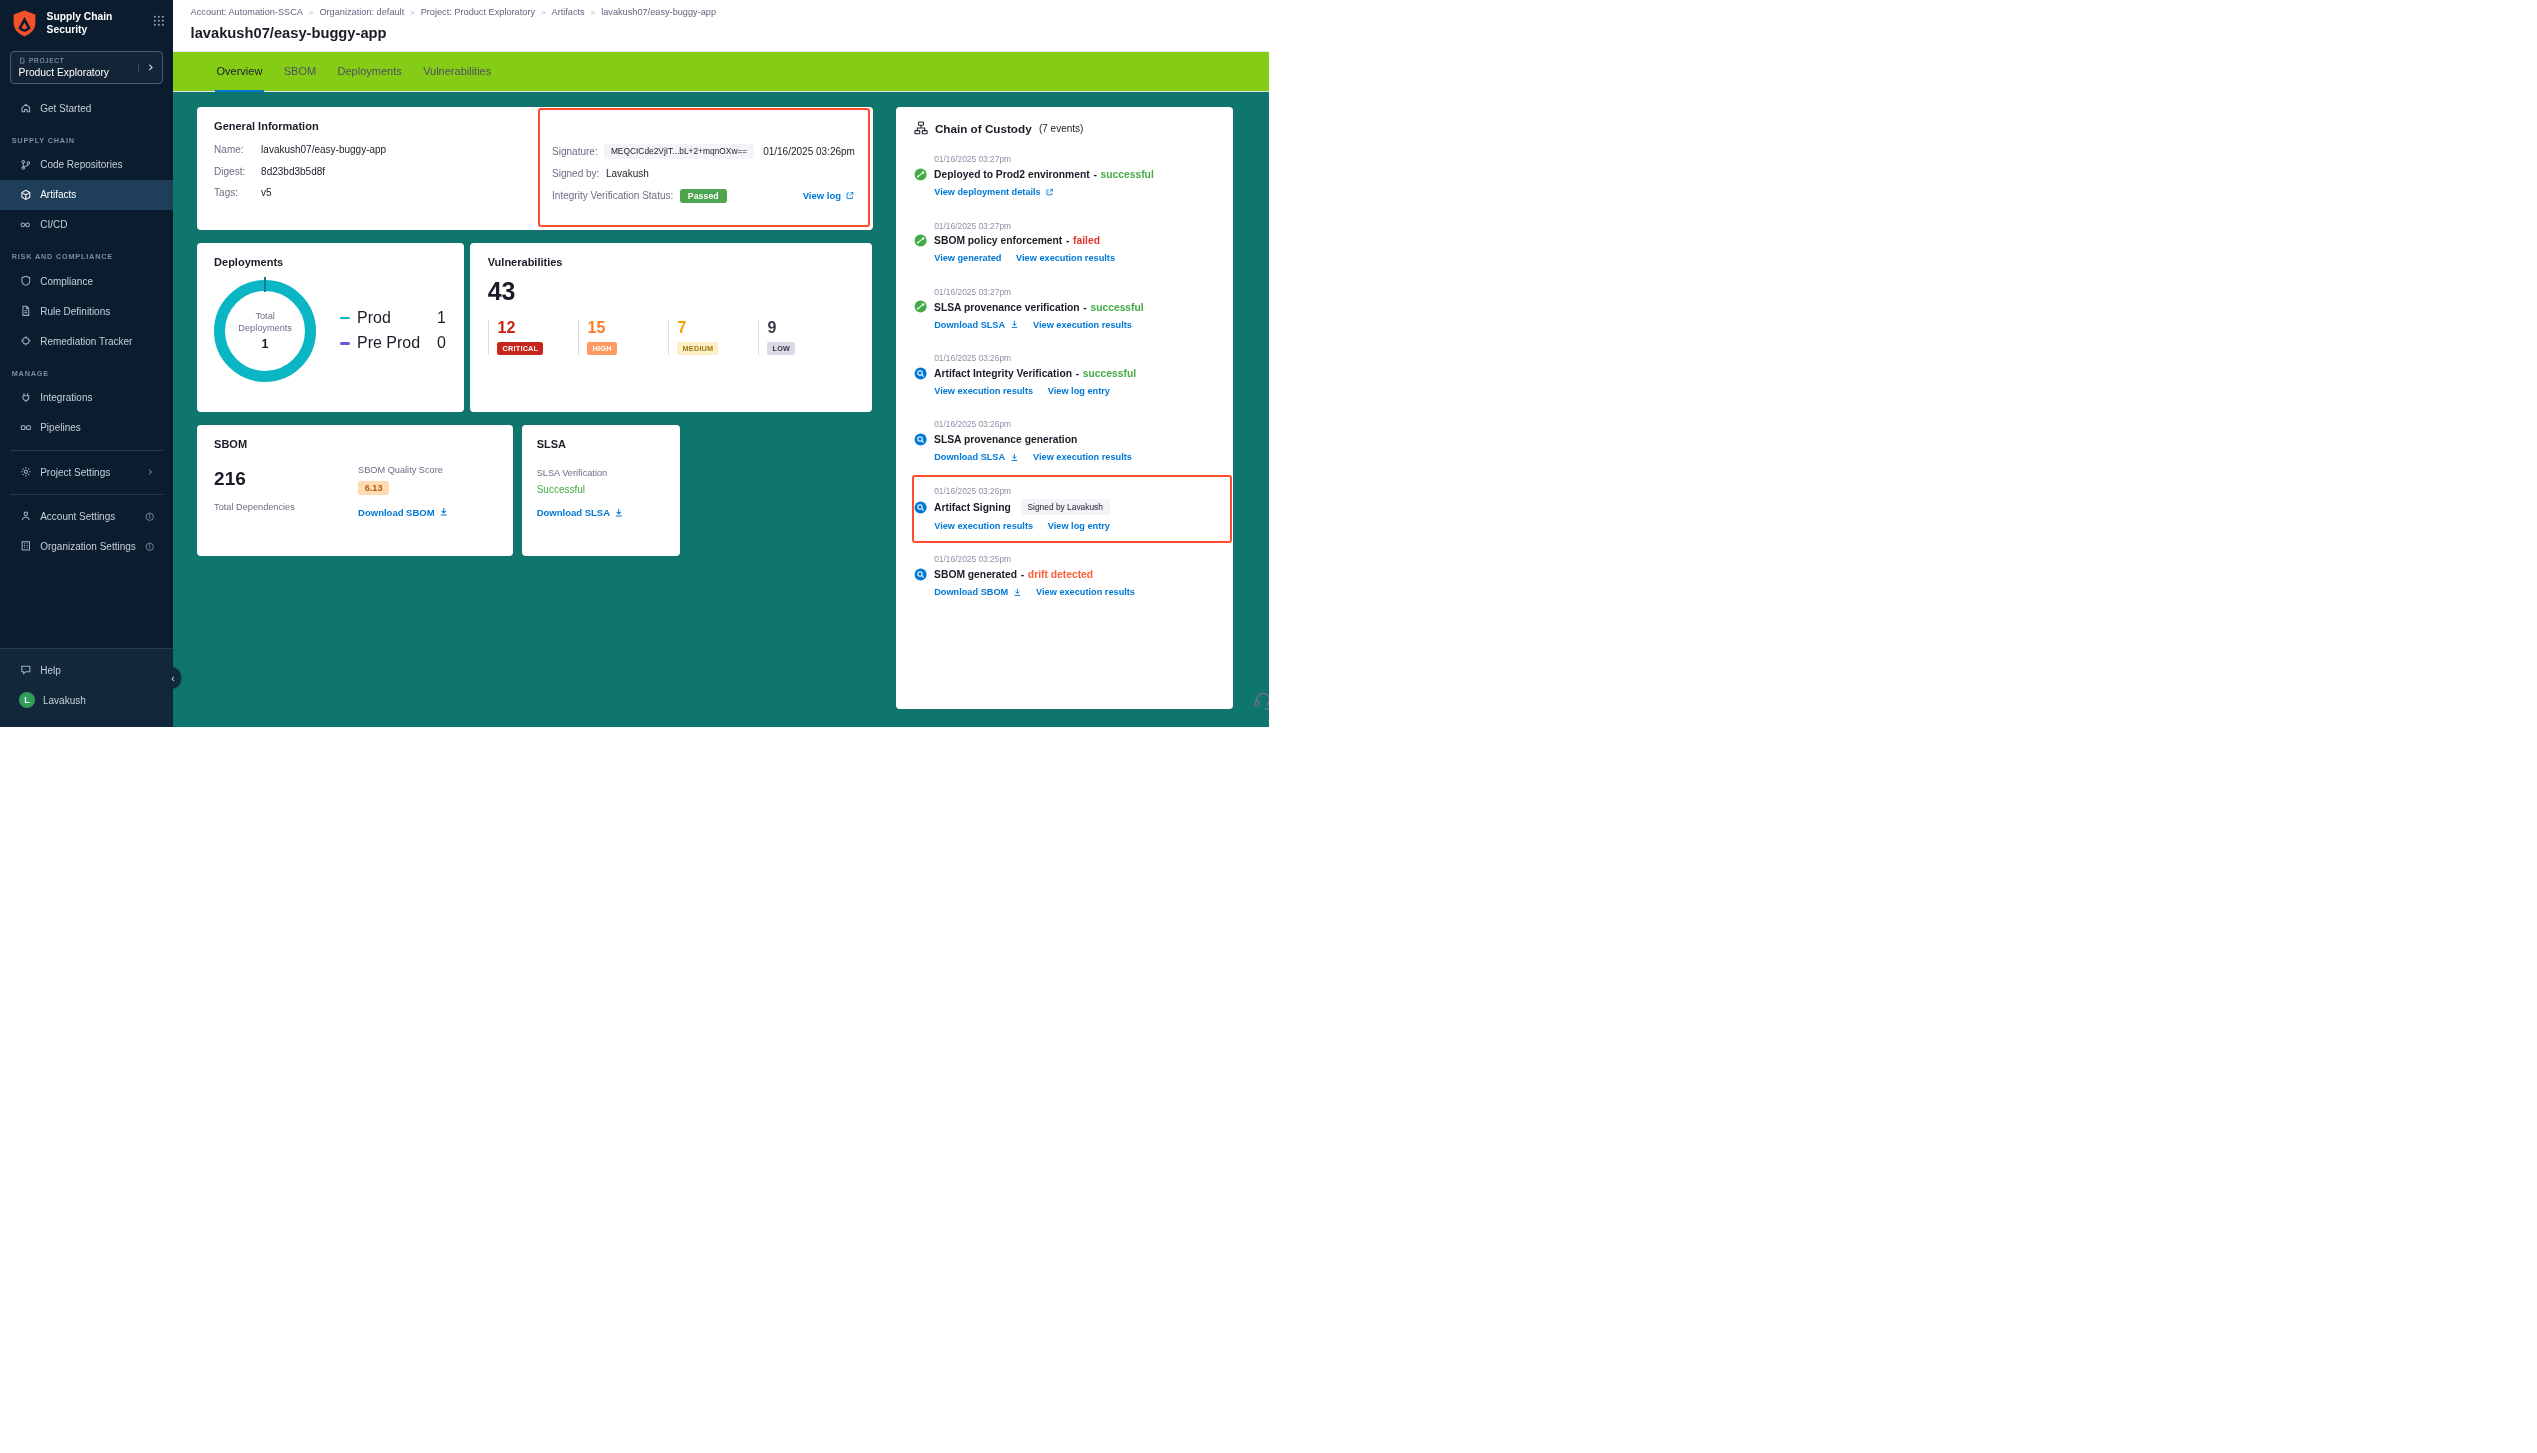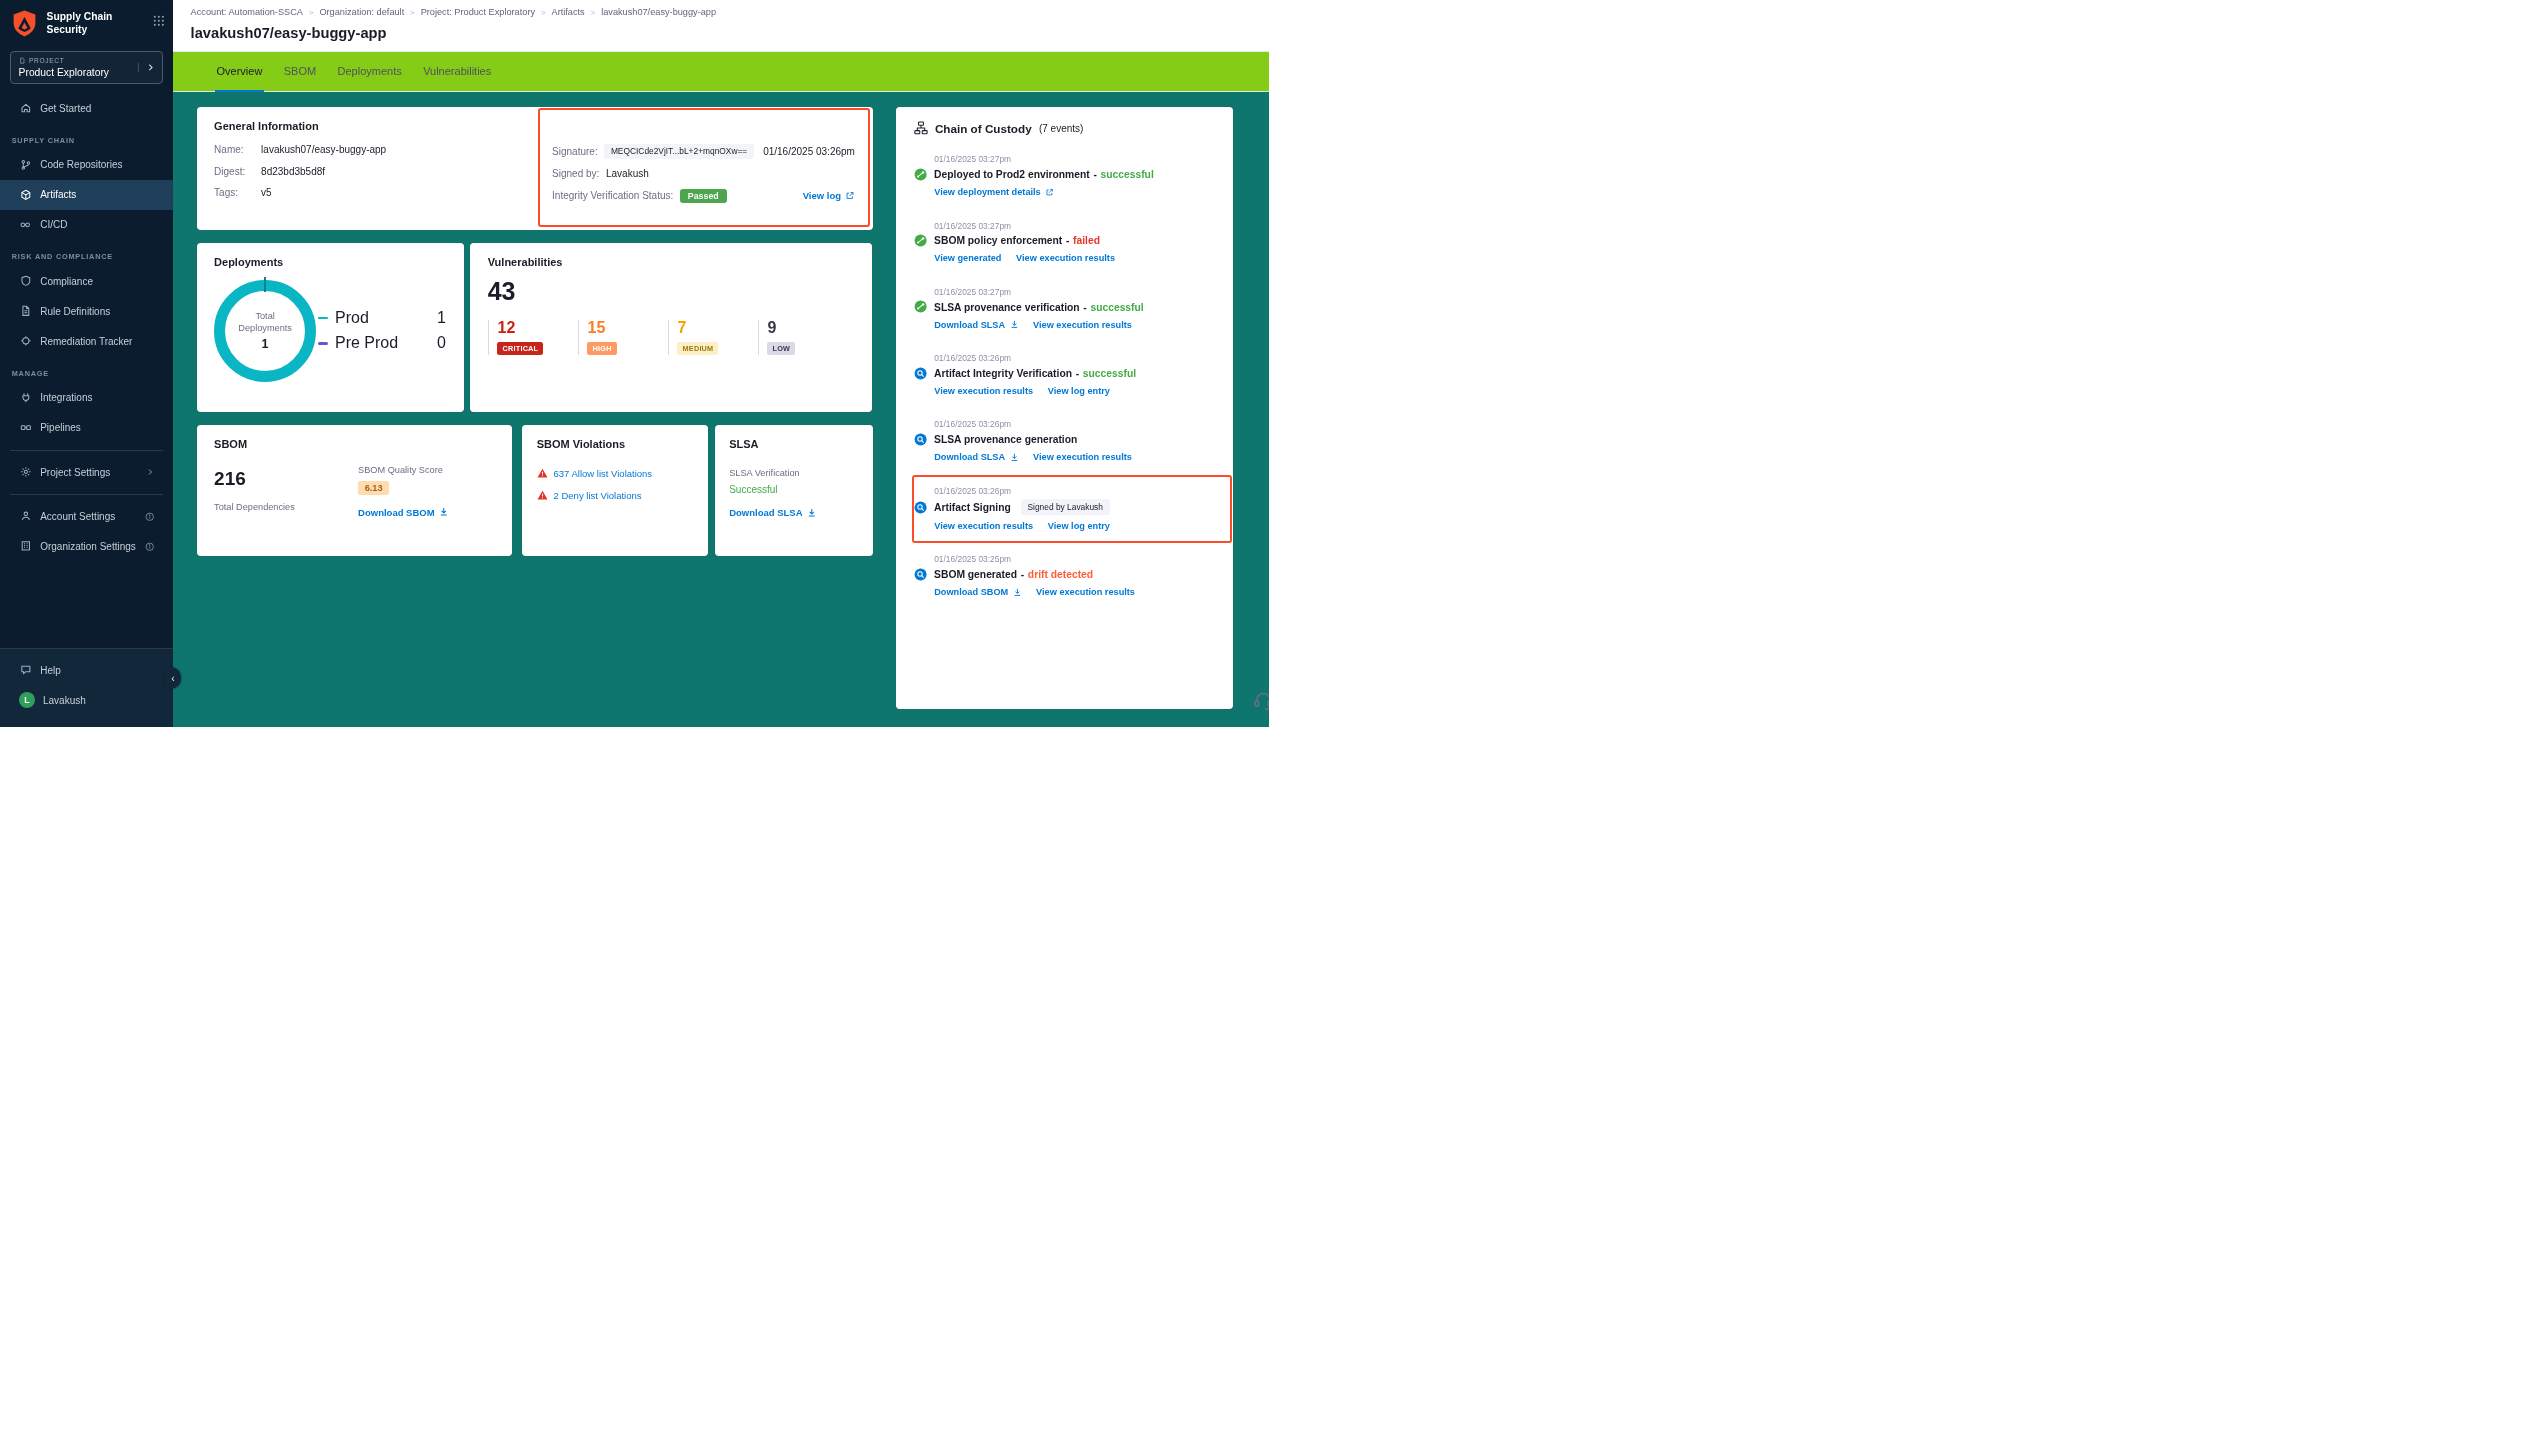--- a/index.html
+++ b/index.html
@@ -63,21 +63,21 @@
   .sig-pill { background:#f3f3fa; border-radius:2.9px; padding:2.2px 6.6px; font-size:8.4px; color:#1c1c28; white-space:nowrap; }
   .sig-ts { margin-left:auto; color:#1c1c28; }
   .chip-passed { background:#4da54f; color:#fff; font-size:8.8px; font-weight:700; padding:2.2px 8px; border-radius:2.9px; }
   .link { color:#0278d5; font-weight:700; font-size:9.5px; display:inline-flex; align-items:center; gap:4.4px; cursor:pointer; }
   .viewlog { margin-left:auto; }
   .annot-gi { position:absolute; left:341px; top:1.5px; right:2.9px; bottom:2.9px; border:2.2px solid #fc4c2c; border-radius:2.9px; pointer-events:none; z-index:5; }
 
   
   .row2 { display:flex; gap:6.6px; }
   .card-dep { width:267px; height:169px; padding:13.2px 17.6px; }
-  .dep-body { display:flex; align-items:center; gap:2px; margin-top:11.7px; }
+  .dep-body { display:flex; align-items:center; gap:24px; margin-top:11.7px; }
   .donut { width:102px; height:102px; border-radius:50%; border:11.7px solid #0ab5c4; position:relative; display:flex; flex-direction:column; align-items:center; justify-content:center; }
   .donut::before { content:""; position:absolute; top:-14px; left:calc(50% - 1.5px); width:2.9px; height:15.4px; background:#0b7f8c; }
   .donut-label { font-size:9.2px; color:#6b6d85; text-align:center; line-height:1.3; }
   .donut-val { font-size:12.5px; font-weight:700; color:#1c1c28; margin-top:2.2px; }
   .legend { flex:1; }
   .leg-row { display:flex; align-items:center; gap:6.6px; font-size:16px; color:#1c1c28; margin:7.3px 0; }
   .dash { width:10.3px; height:2.9px; border-radius:1.5px; flex-shrink:0; }
   .dash.teal { background:#0ab5c4; }
   .dash.purple { background:#6e53d6; }
   .leg-val { margin-left:auto; }
@@ -480,39 +480,20 @@
                     <svg width="9.5" height="9.5" viewBox="0 0 16 16" fill="none" stroke="currentColor" stroke-width="1.7">
                         <path d="M8 1.5v8M4.5 6.5L8 10l3.5-3.5"></path>
                         <path d="M3 13.5h10"></path>
                       </svg>
                   </a>
                 </div>
               </div>
             </div>
           </section>
 
-          <section class="card card-viol">
-            <h3 class="card-title">SBOM Violations</h3>
-            <a class="viol-row first">
-              <svg width="11" height="10.3" viewBox="0 0 16 15">
-                  <path d="M8 1.2L15.3 13.8H.7z" fill="#e3342b"></path>
-                  <rect x="7.3" y="5.4" width="1.4" height="4" fill="#fff"></rect>
-                  <rect x="7.3" y="10.6" width="1.4" height="1.4" fill="#fff"></rect>
-                </svg>
-              <span>637 Allow list Violations</span>
-            </a>
-            <a class="viol-row">
-              <svg width="11" height="10.3" viewBox="0 0 16 15">
-                  <path d="M8 1.2L15.3 13.8H.7z" fill="#e3342b"></path>
-                  <rect x="7.3" y="5.4" width="1.4" height="4" fill="#fff"></rect>
-                  <rect x="7.3" y="10.6" width="1.4" height="1.4" fill="#fff"></rect>
-                </svg>
-              <span>2 Deny list Violations</span>
-            </a>
-          </section>
 
           <section class="card card-slsa">
             <h3 class="card-title">SLSA</h3>
             <div class="slsa-sub">SLSA Verification</div>
             <div class="slsa-status">Successful</div>
             <div class="dl-row">
               <a class="link">
                 <span>Download SLSA</span>
                 <svg width="9.5" height="9.5" viewBox="0 0 16 16" fill="none" stroke="currentColor" stroke-width="1.7">
                     <path d="M8 1.5v8M4.5 6.5L8 10l3.5-3.5"></path>

